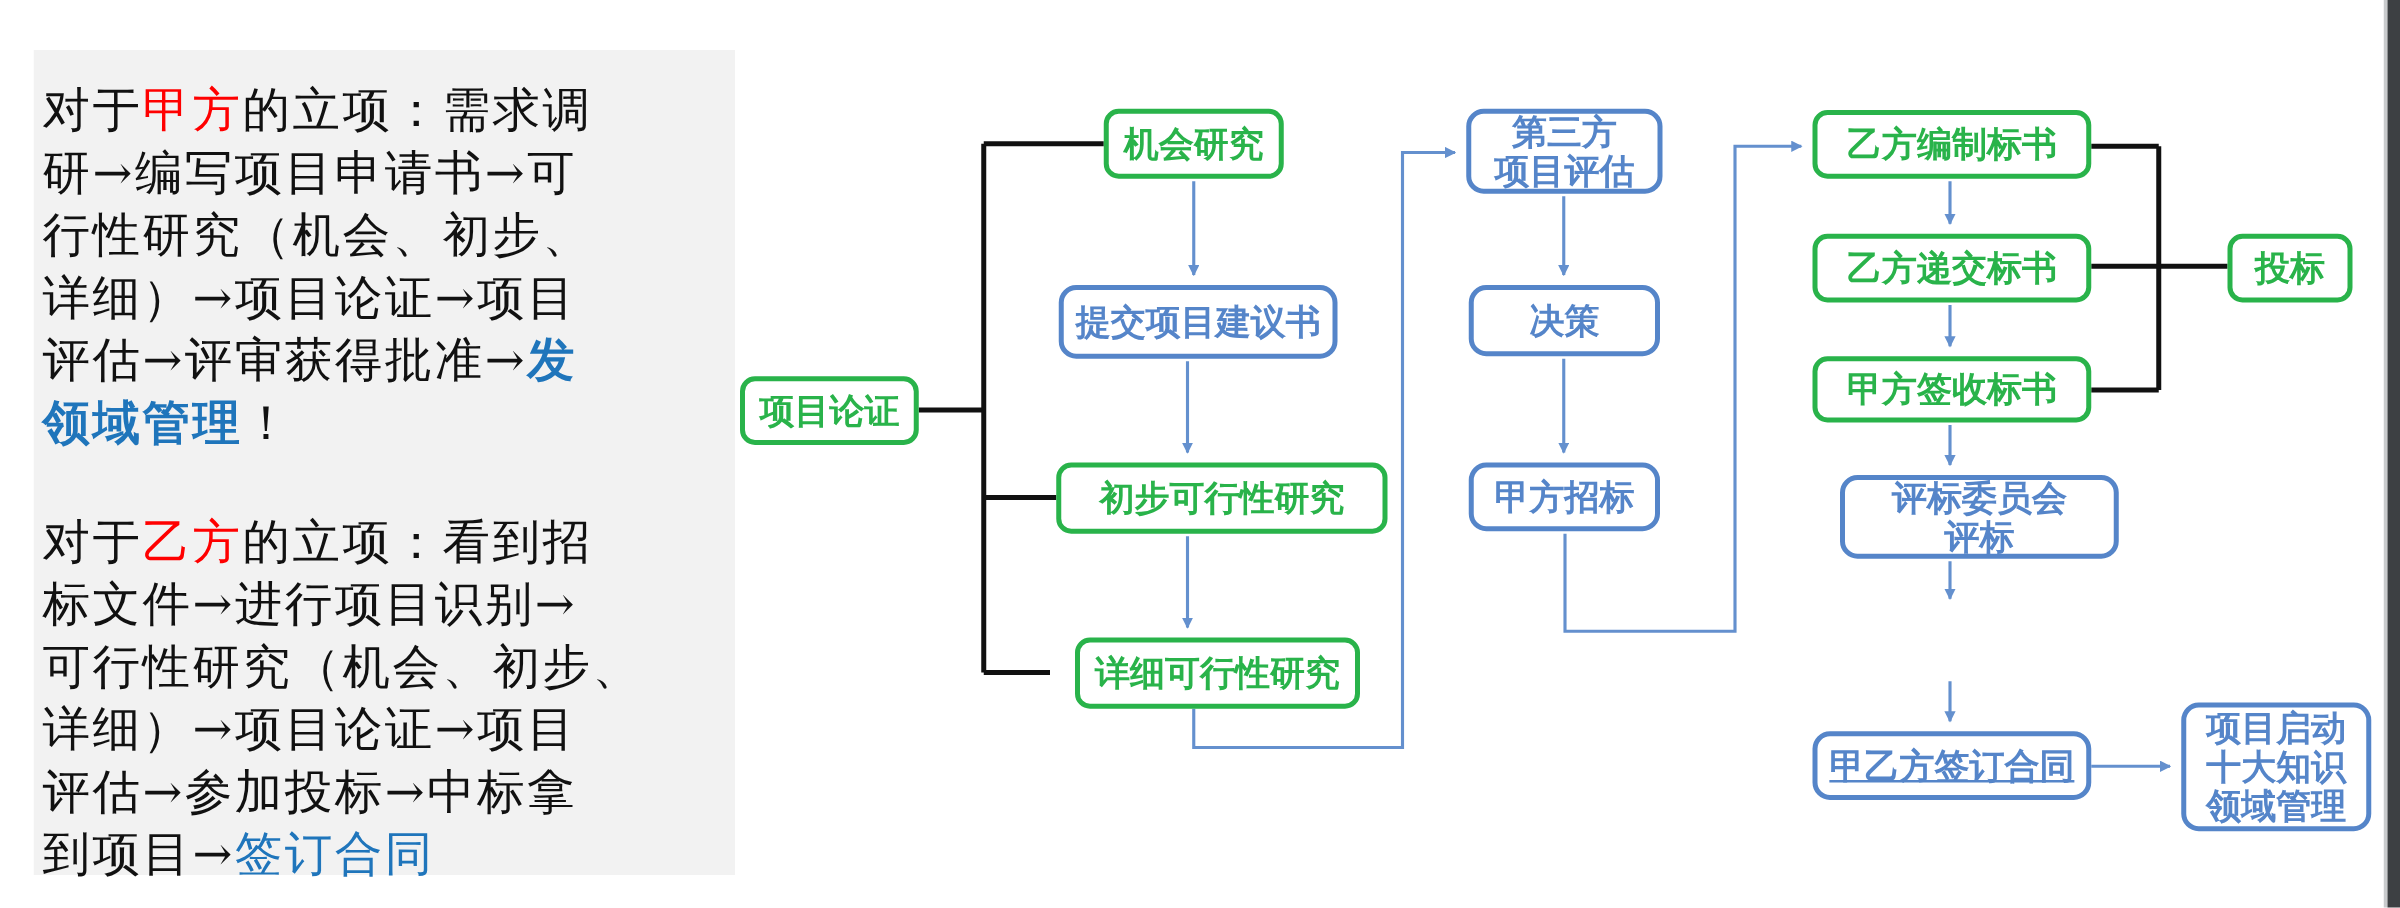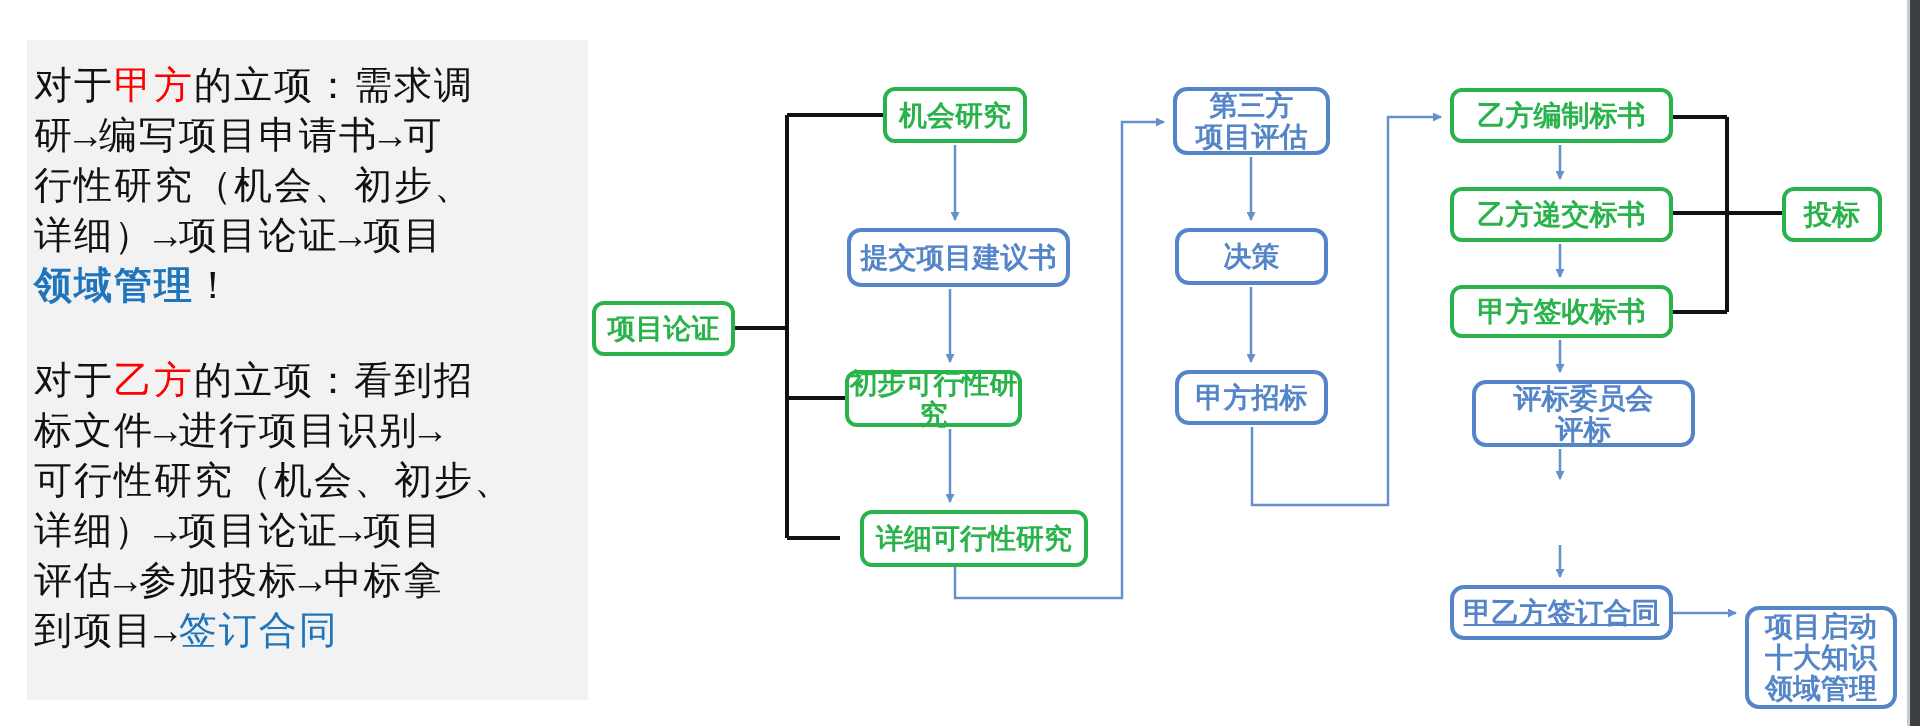--- a/index.html
+++ b/index.html
@@ -9,21 +9,21 @@
   }
   html,body{margin:0;padding:0;}
   body{width:1920px;height:726px;background:var(--page-bg);font-family:"Liberation Sans",sans-serif;overflow:hidden;}
   #stage{position:relative;width:1920px;height:726px;background:var(--page-bg);}
 
   
   .panel{position:absolute;left:27px;top:40px;width:561px;height:660px;background:var(--panel-bg);
          padding:23px 0 0 7px;box-sizing:border-box;
          font-family:"DejaVu Serif","Liberation Serif",serif;font-size:38px;letter-spacing:2px;
          color:var(--text-black);}
-  .t-line{white-space:nowrap;line-height:50px;height:50px;font-family:Liberation Mono, monospace;}
+  .t-line{white-space:nowrap;line-height:50px;height:50px;}
   .para2{margin-top:45px;}
   .seg-red{color:var(--text-red);}
   .seg-blue{color:var(--text-blue);}
   .seg-blue-bold{color:var(--text-blue);font-weight:bold;}
 
   
   .node{position:absolute;display:flex;align-items:center;justify-content:center;
         background:#fff;font-weight:bold;font-size:28px;text-align:center;
         white-space:pre-line;box-sizing:border-box;line-height:31px;}
   .node.green{border:4px solid var(--green);color:var(--green);border-radius:12px;}
@@ -41,20 +41,21 @@
 </head>
 <body>
 
 <div id="stage">
 
   <div class="panel" id="left-panel">
       <div class="t-line"><span class="seg-black">对于</span><span class="seg-red">甲方</span><span class="seg-black">的立项：需求调</span></div>
       <div class="t-line"><span class="seg-black">研→编写项目申请书→可</span></div>
       <div class="t-line"><span class="seg-black">行性研究（机会、初步、</span></div>
       <div class="t-line"><span class="seg-black">详细）→项目论证→项目</span></div>
+      <div class="t-line"><span class="seg-black">评估→评审获得批准→</span><span class="seg-blue-bold">发</span></div>
       <div class="t-line"><span class="seg-blue-bold">领域管理</span><span class="seg-black">！</span></div>
       <div class="t-line para2"><span class="seg-black">对于</span><span class="seg-red">乙方</span><span class="seg-black">的立项：看到招</span></div>
       <div class="t-line"><span class="seg-black">标文件→进行项目识别→</span></div>
       <div class="t-line"><span class="seg-black">可行性研究（机会、初步、</span></div>
       <div class="t-line"><span class="seg-black">详细）→项目论证→项目</span></div>
       <div class="t-line"><span class="seg-black">评估→参加投标→中标拿</span></div>
       <div class="t-line"><span class="seg-black">到项目→</span><span class="seg-blue">签订合同</span></div>
     </div>
 
   <svg class="wires" viewBox="0 0 1920 726">
@@ -85,32 +86,32 @@
     <path class="blue-line" marker-end="url(#ah)" d="M1560 244 V277"></path>
     <path class="blue-line" marker-end="url(#ah)" d="M1560 340 V372"></path>
     <path class="blue-line" marker-end="url(#ah)" d="M1560 449 V479"></path>
     <path class="blue-line" marker-end="url(#ah)" d="M1560 545 V577"></path>
     <path class="blue-line" marker-end="url(#ah)" d="M1673 613 H1736"></path>
   </svg>
 
   <div class="node green" style="left:592px;top:301px;width:143px;height:55px;">项目论证</div>
   <div class="node green" style="left:883px;top:87px;width:144px;height:56px;">机会研究</div>
   <div class="node blue" style="left:847px;top:228px;width:223px;height:59px;">提交项目建议书</div>
-  <div class="node green" style="left:845px;top:370px;width:177px;height:57px;">初步可行性研究</div>
+  <div class="node green" style="left:845px;top:370px;width:265px;height:57px;">初步可行性研究</div>
   <div class="node green" style="left:860px;top:510px;width:228px;height:57px;">详细可行性研究</div>
   <div class="node blue small-text" style="left:1173px;top:87px;width:157px;height:68px;">第三方
 项目评估</div>
   <div class="node blue" style="left:1175px;top:228px;width:153px;height:57px;">决策</div>
   <div class="node blue" style="left:1175px;top:370px;width:153px;height:55px;">甲方招标</div>
   <div class="node green" style="left:1450px;top:88px;width:223px;height:55px;">乙方编制标书</div>
   <div class="node green" style="left:1450px;top:187px;width:223px;height:55px;">乙方递交标书</div>
   <div class="node green" style="left:1450px;top:285px;width:223px;height:53px;">甲方签收标书</div>
   <div class="node blue small-text" style="left:1472px;top:380px;width:223px;height:67px;">评标委员会
 评标</div>
   <div class="node blue" style="left:1450px;top:585px;width:223px;height:55px;text-decoration:underline;">甲乙方签订合同</div>
   <div class="node green" style="left:1782px;top:187px;width:100px;height:55px;">投标</div>
-  <div class="node blue small-text" style="left:1745px;top:562px;width:152px;height:103px;margin-top:44px;">项目启动
+  <div class="node blue small-text" style="left:1745px;top:562px;width:152px;height:103px;">项目启动
 十大知识
 领域管理</div>
 
   <div class="edge-light"></div>
   <div class="edge-dark"></div>
 </div>
 
 </body></html>

